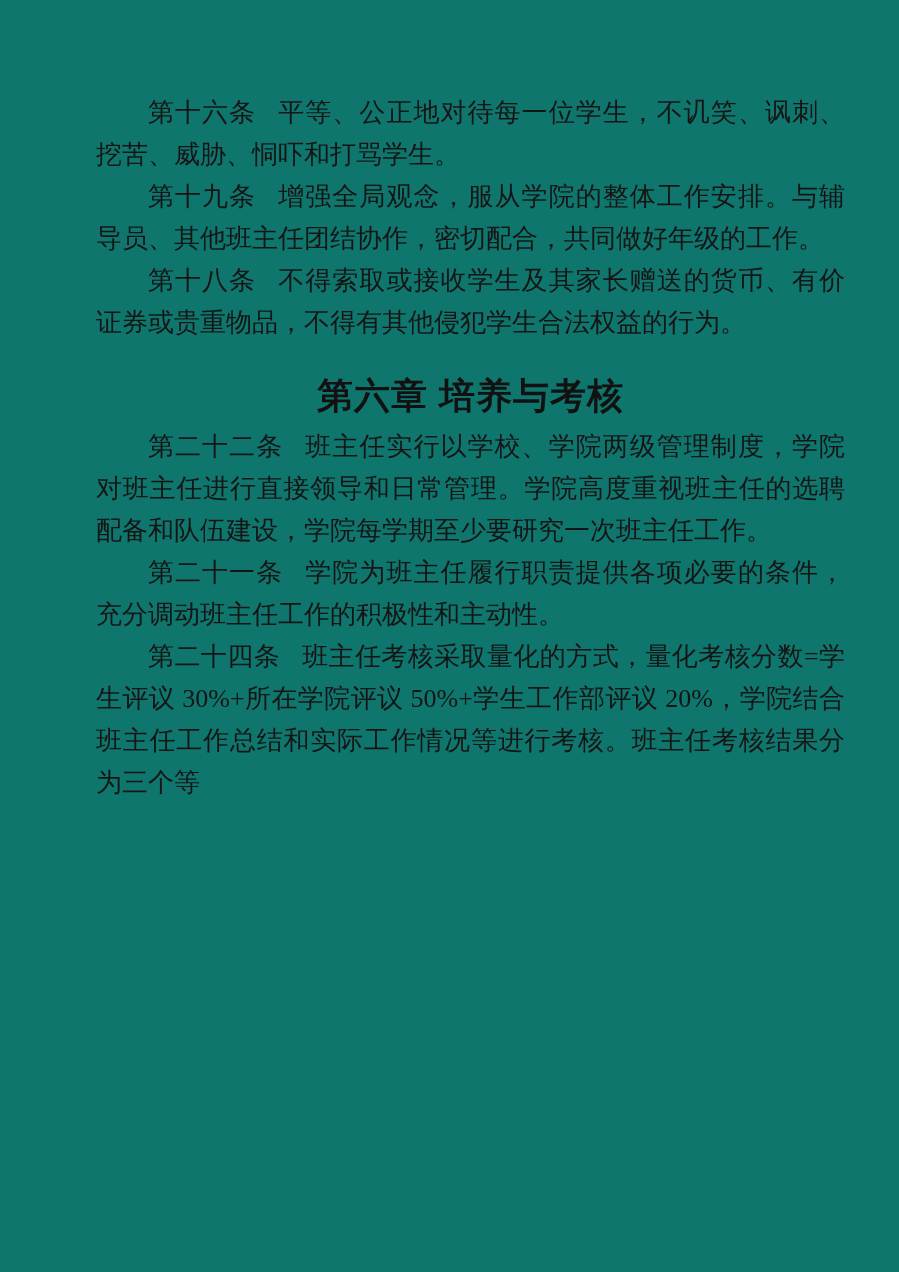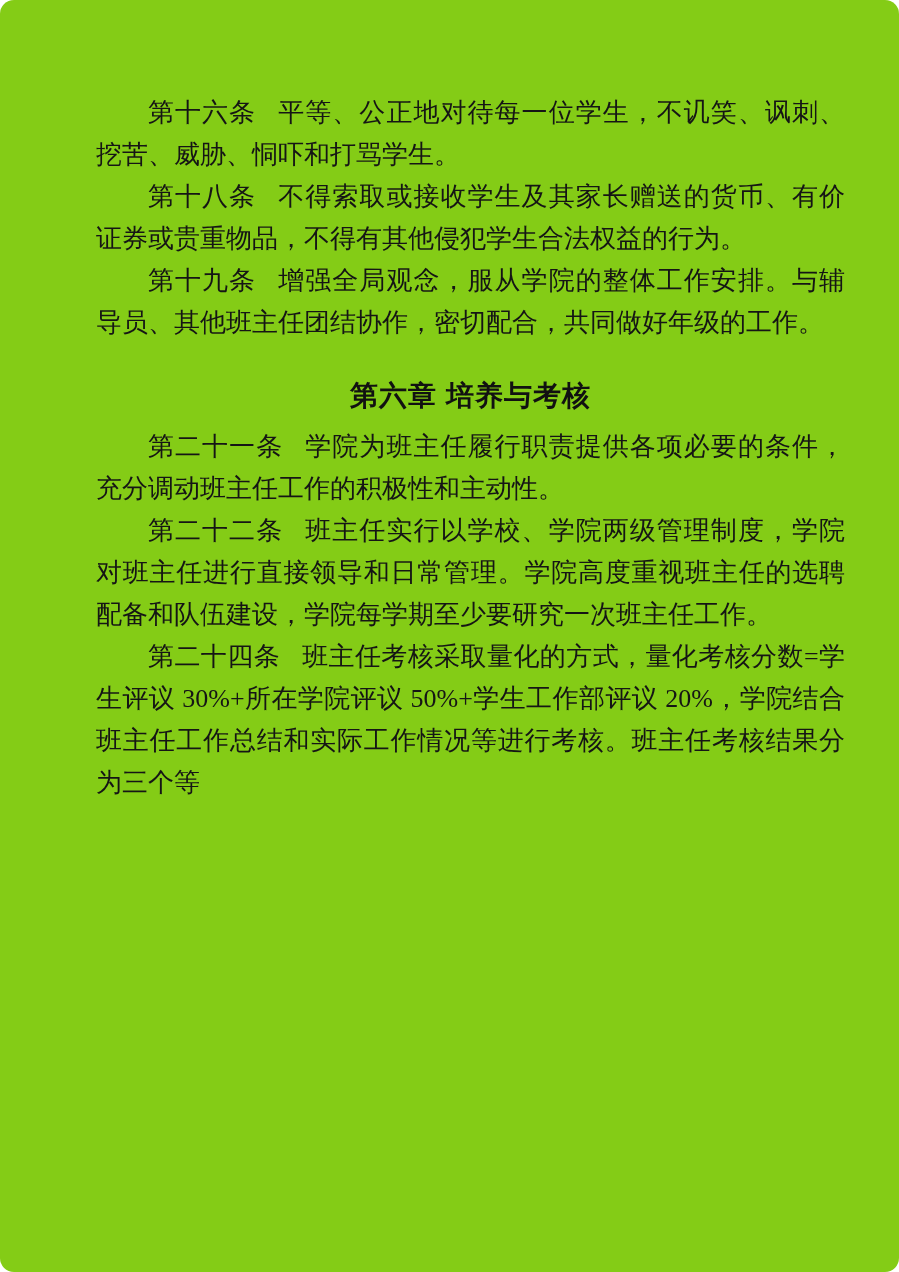--- a/index.html
+++ b/index.html
@@ -12,61 +12,60 @@
     height: 1272px;
     overflow: hidden;
     font-family: "Liberation Serif", "DejaVu Serif", serif;
     color: #151515;
   }
   .page {
     box-sizing: border-box;
     width: 899px;
     height: 1272px;
     padding: 92px 54px 0 96px;
-    background: #84cc16;
-    border-radius: 14px;
+    background: #0f766e;
   }
   .para {
     margin: 0;
     font-size: 26px;
     line-height: 42px;
     text-indent: 2em;
     text-align: justify;
     letter-spacing: 0;
     color: #151515;
   }
   .article-label {
     margin-right: 0.85em;
   }
   .chapter {
     margin: 30px 0 8px 0;
     font-family: "Liberation Sans", "DejaVu Sans", sans-serif;
     font-weight: 700;
-    font-size: 28px;
+    font-size: 36px;
     line-height: 44px;
     text-align: center;
     color: #111111;
     letter-spacing: 1px;
   }
 </style>
 </head>
 <body>
 
 <div class="page">
 
   <p class="para"><span class="article-label">第十六条</span><span>平等、公正地对待每一位学生，不讥笑、讽刺、挖苦、威胁、恫吓和打骂学生。</span></p>
 
 
+  <p class="para"><span class="article-label">第十九条</span><span>增强全局观念，服从学院的整体工作安排。与辅导员、其他班主任团结协作，密切配合，共同做好年级的工作。</span></p>
+
   <p class="para"><span class="article-label">第十八条</span><span>不得索取或接收学生及其家长赠送的货币、有价证券或贵重物品，不得有其他侵犯学生合法权益的行为。</span></p>
-
-  <p class="para"><span class="article-label">第十九条</span><span>增强全局观念，服从学院的整体工作安排。与辅导员、其他班主任团结协作，密切配合，共同做好年级的工作。</span></p>
 
   <h2 class="chapter">第六章 培养与考核</h2>
 
 
+  <p class="para"><span class="article-label">第二十二条</span><span>班主任实行以学校、学院两级管理制度，学院对班主任进行直接领导和日常管理。学院高度重视班主任的选聘配备和队伍建设，学院每学期至少要研究一次班主任工作。</span></p>
+
   <p class="para"><span class="article-label">第二十一条</span><span>学院为班主任履行职责提供各项必要的条件，充分调动班主任工作的积极性和主动性。</span></p>
-
-  <p class="para"><span class="article-label">第二十二条</span><span>班主任实行以学校、学院两级管理制度，学院对班主任进行直接领导和日常管理。学院高度重视班主任的选聘配备和队伍建设，学院每学期至少要研究一次班主任工作。</span></p>
 
 
   <p class="para"><span class="article-label">第二十四条</span><span>班主任考核采取量化的方式，量化考核分数=学生评议 30%+所在学院评议 50%+学生工作部评议 20%，学院结合班主任工作总结和实际工作情况等进行考核。班主任考核结果分为三个等</span></p>
 
 </div>
 
 </body></html>

